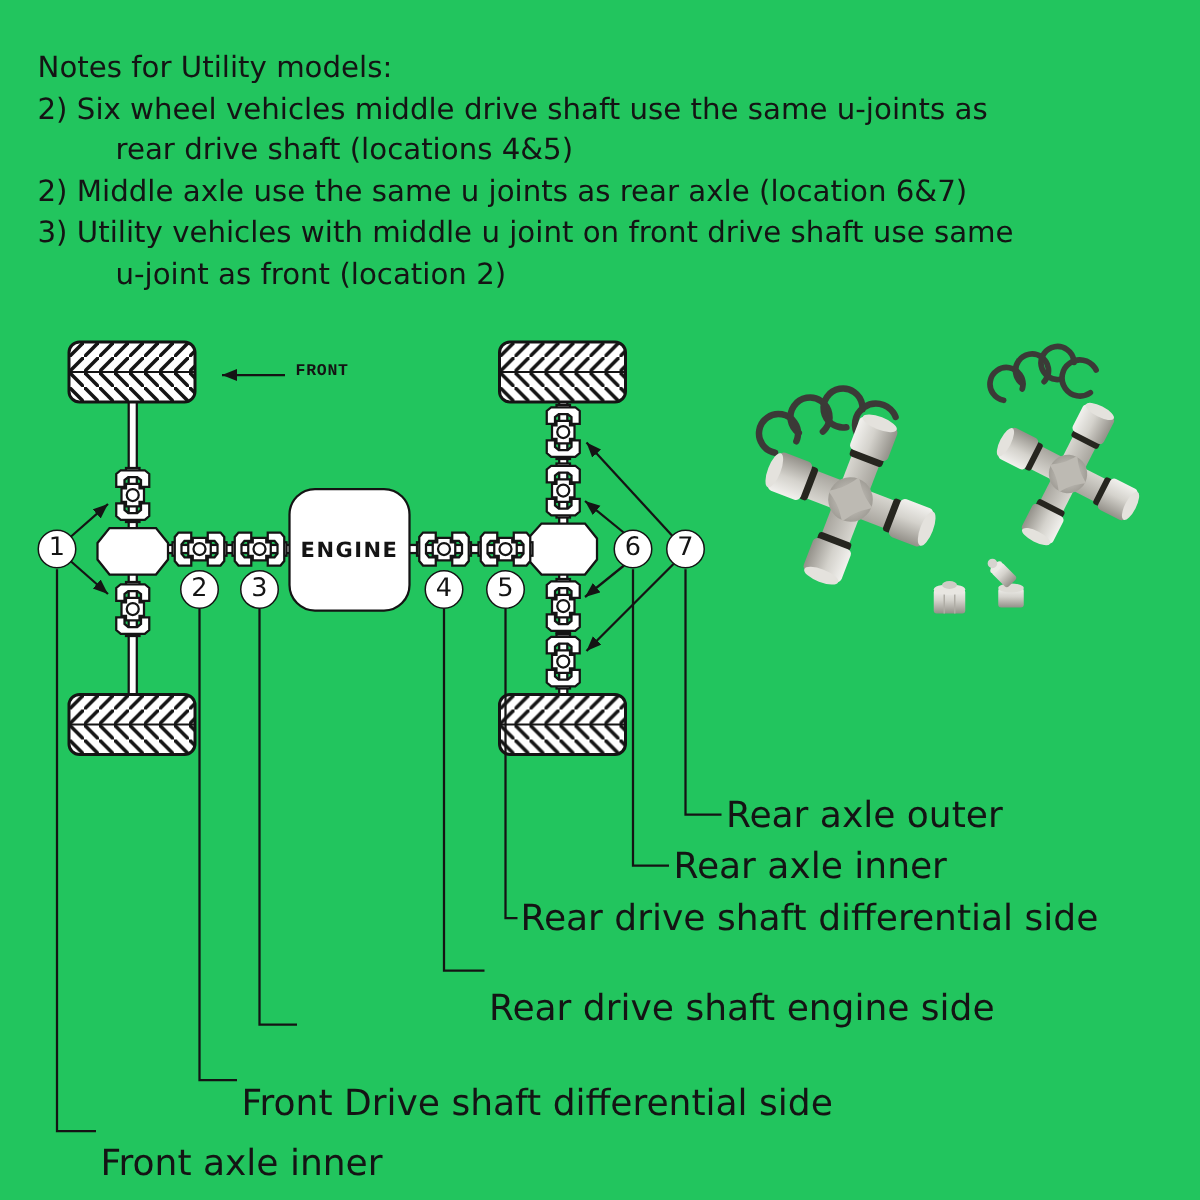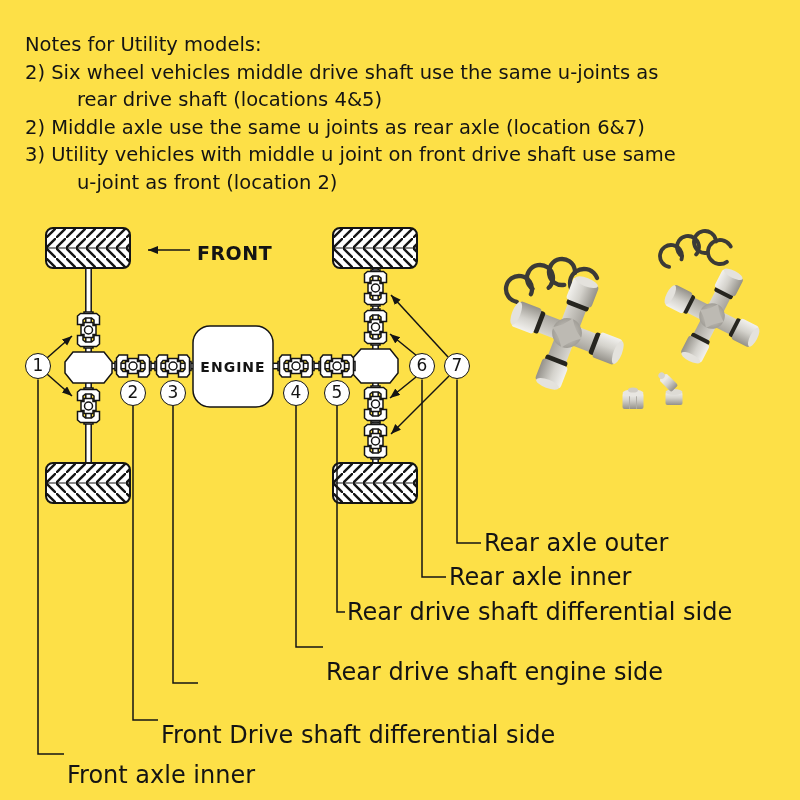--- a/index.html
+++ b/index.html
@@ -1,25 +1,25 @@
 <!DOCTYPE html>
 <html><head>
 <meta charset="utf-8">
 <style>
   html,body{margin:0;padding:0;background:#fff;}
-  .canvas{position:relative;width:800px;height:800px;background:#fde047;overflow:hidden;
+  .canvas{position:relative;width:800px;height:800px;background:#22c55e;overflow:hidden;
           font-family:"DejaVu Sans","Liberation Sans",sans-serif;color:#141414;}
   svg{position:absolute;left:0;top:0;}
   .ln{stroke:#141414;stroke-width:1.5;fill:none;}
   .wf{fill:#ffffff;stroke:#141414;stroke-width:1.5;}
   .notes{position:absolute;left:25px;top:31px;font-size:19.5px;line-height:27.5px;
          letter-spacing:0px;white-space:nowrap;}
   .notes .indent{margin-left:52px;}
   .lbl{position:absolute;font-weight:bold;white-space:nowrap;}
-  .lbl.front{left:197px;top:242px;font-size:19px;letter-spacing:0.5px;}
+  .lbl.front{left:197px;top:242px;font-size:11px;letter-spacing:0.5px;font-family:Liberation Mono, monospace;}
   .lbl.engine{left:193px;top:359px;width:80px;text-align:center;font-size:14px;letter-spacing:1px;}
   .marker{position:absolute;width:26px;height:26px;box-sizing:border-box;border:1.7px solid #141414;
           border-radius:50%;background:#fff;font-size:17px;line-height:22.5px;text-align:center;}
   .callout{position:absolute;font-size:24px;line-height:26px;white-space:nowrap;}
 </style>
 </head>
 <body>
 
 <div class="canvas">
 

